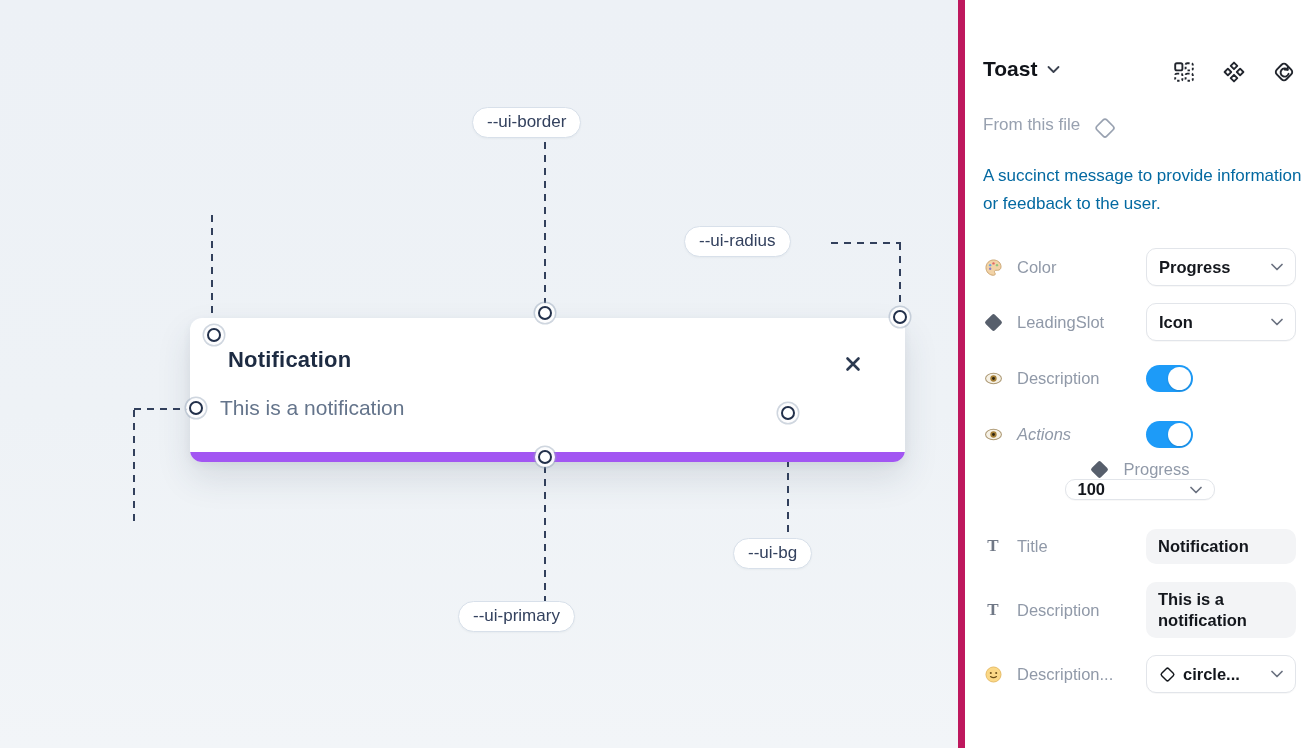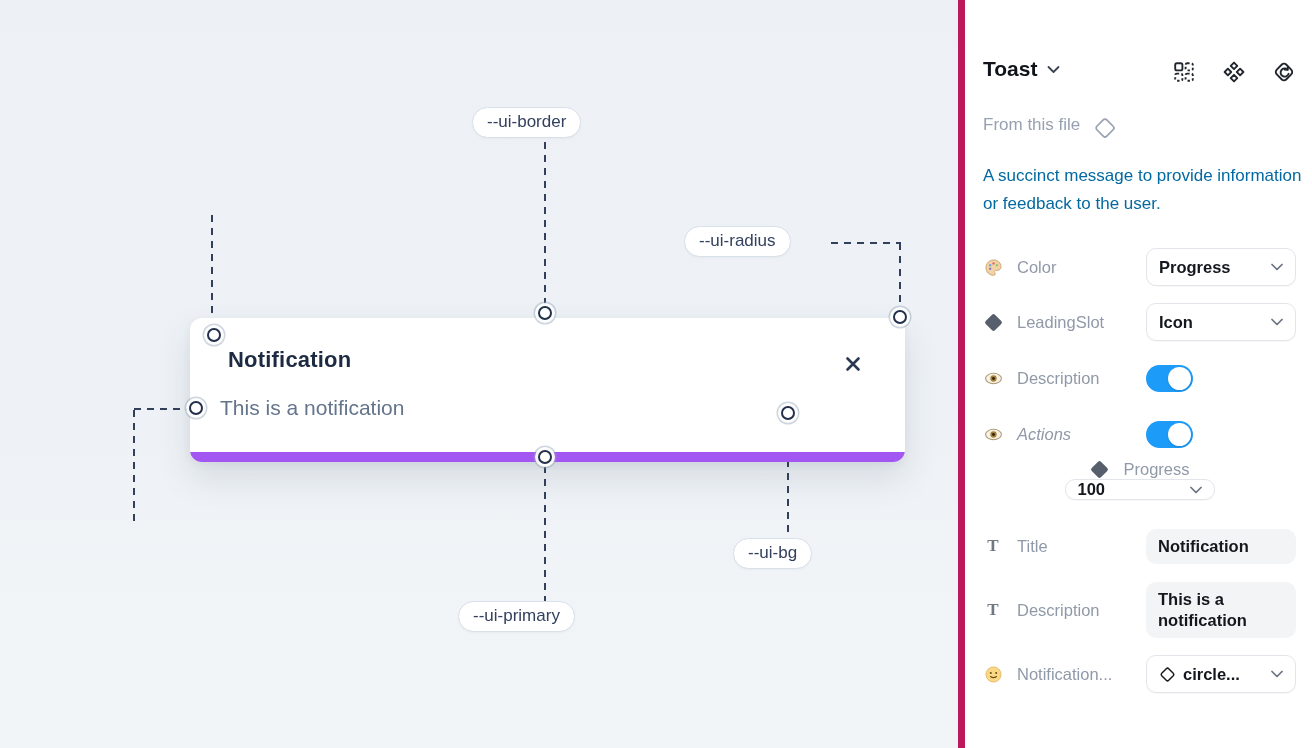--- a/index.html
+++ b/index.html
@@ -262,21 +262,21 @@
     <div class="prow" style="top:655px;">
       <span class="prow-label">
         <span class="picon">
           <svg width="19" height="19" viewBox="0 0 24 24">
               <circle cx="12" cy="12" r="9.5" fill="#fbd886" stroke="#e5b964" stroke-width="1.2"></circle>
               <circle cx="8.6" cy="10" r="1.3" fill="#6b4e16"></circle>
               <circle cx="15.4" cy="10" r="1.3" fill="#6b4e16"></circle>
               <path d="M8.2 14.5 q3.8 3 7.6 0" fill="none" stroke="#6b4e16" stroke-width="1.4" stroke-linecap="round"></path>
             </svg>
         </span>
-        <span>Notification...</span>
+        <span>Description...</span>
       </span>
       <div class="select">
         <svg width="17" height="17" viewBox="0 0 20 20" style="flex:0 0 auto;">
             <rect x="4.2" y="4.2" width="11.6" height="11.6" rx="2" transform="rotate(45 10 10)" fill="none" stroke="#15181d" stroke-width="1.7"></rect>
           </svg>
         <span class="grow">circle...</span>
         <svg width="12" height="8" viewBox="0 0 12 8">
             <path d="M1 1.5 L6 6.5 L11 1.5" fill="none" stroke="#6b7280" stroke-width="1.7" stroke-linecap="round" stroke-linejoin="round"></path>
           </svg>
       </div>

